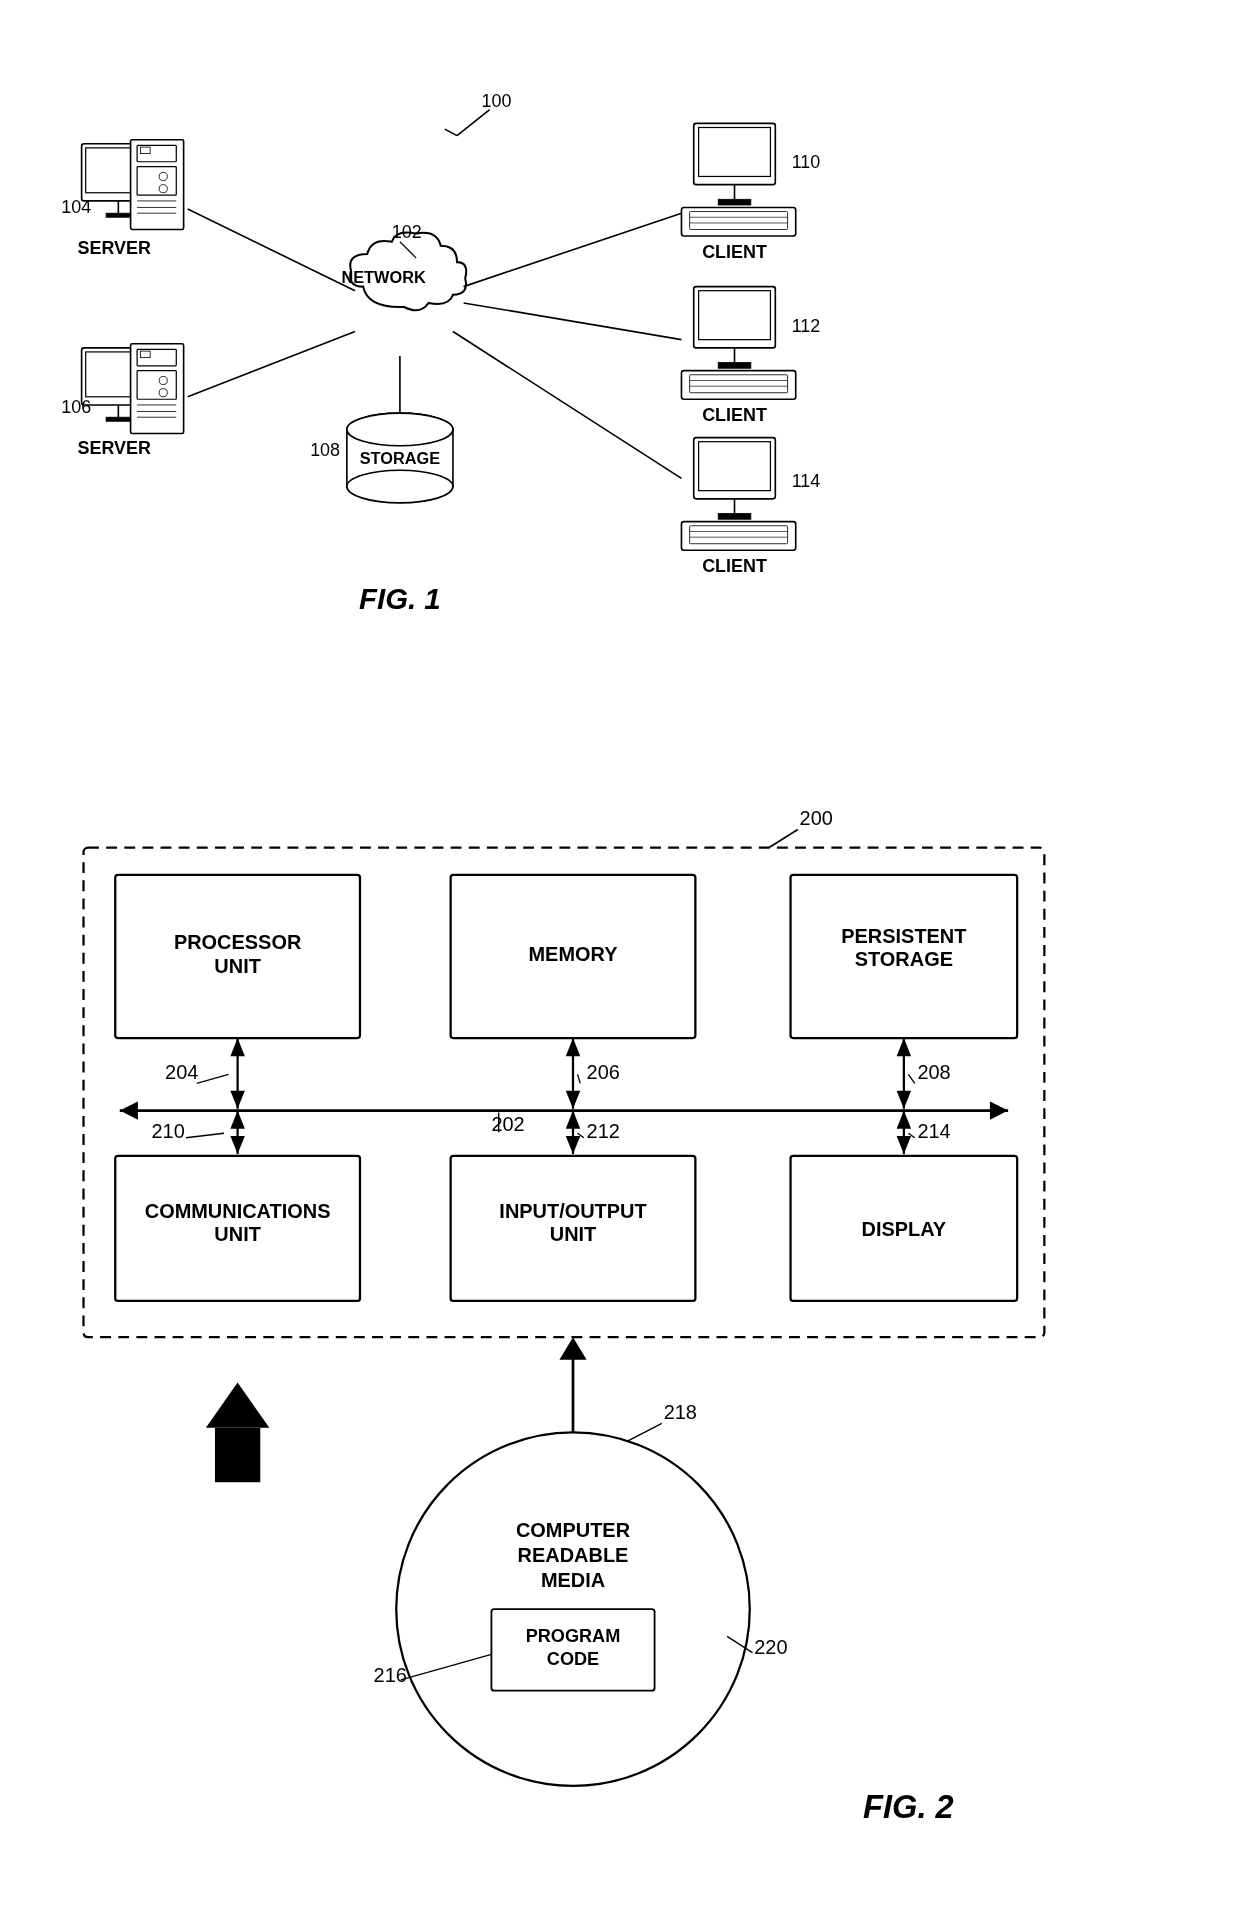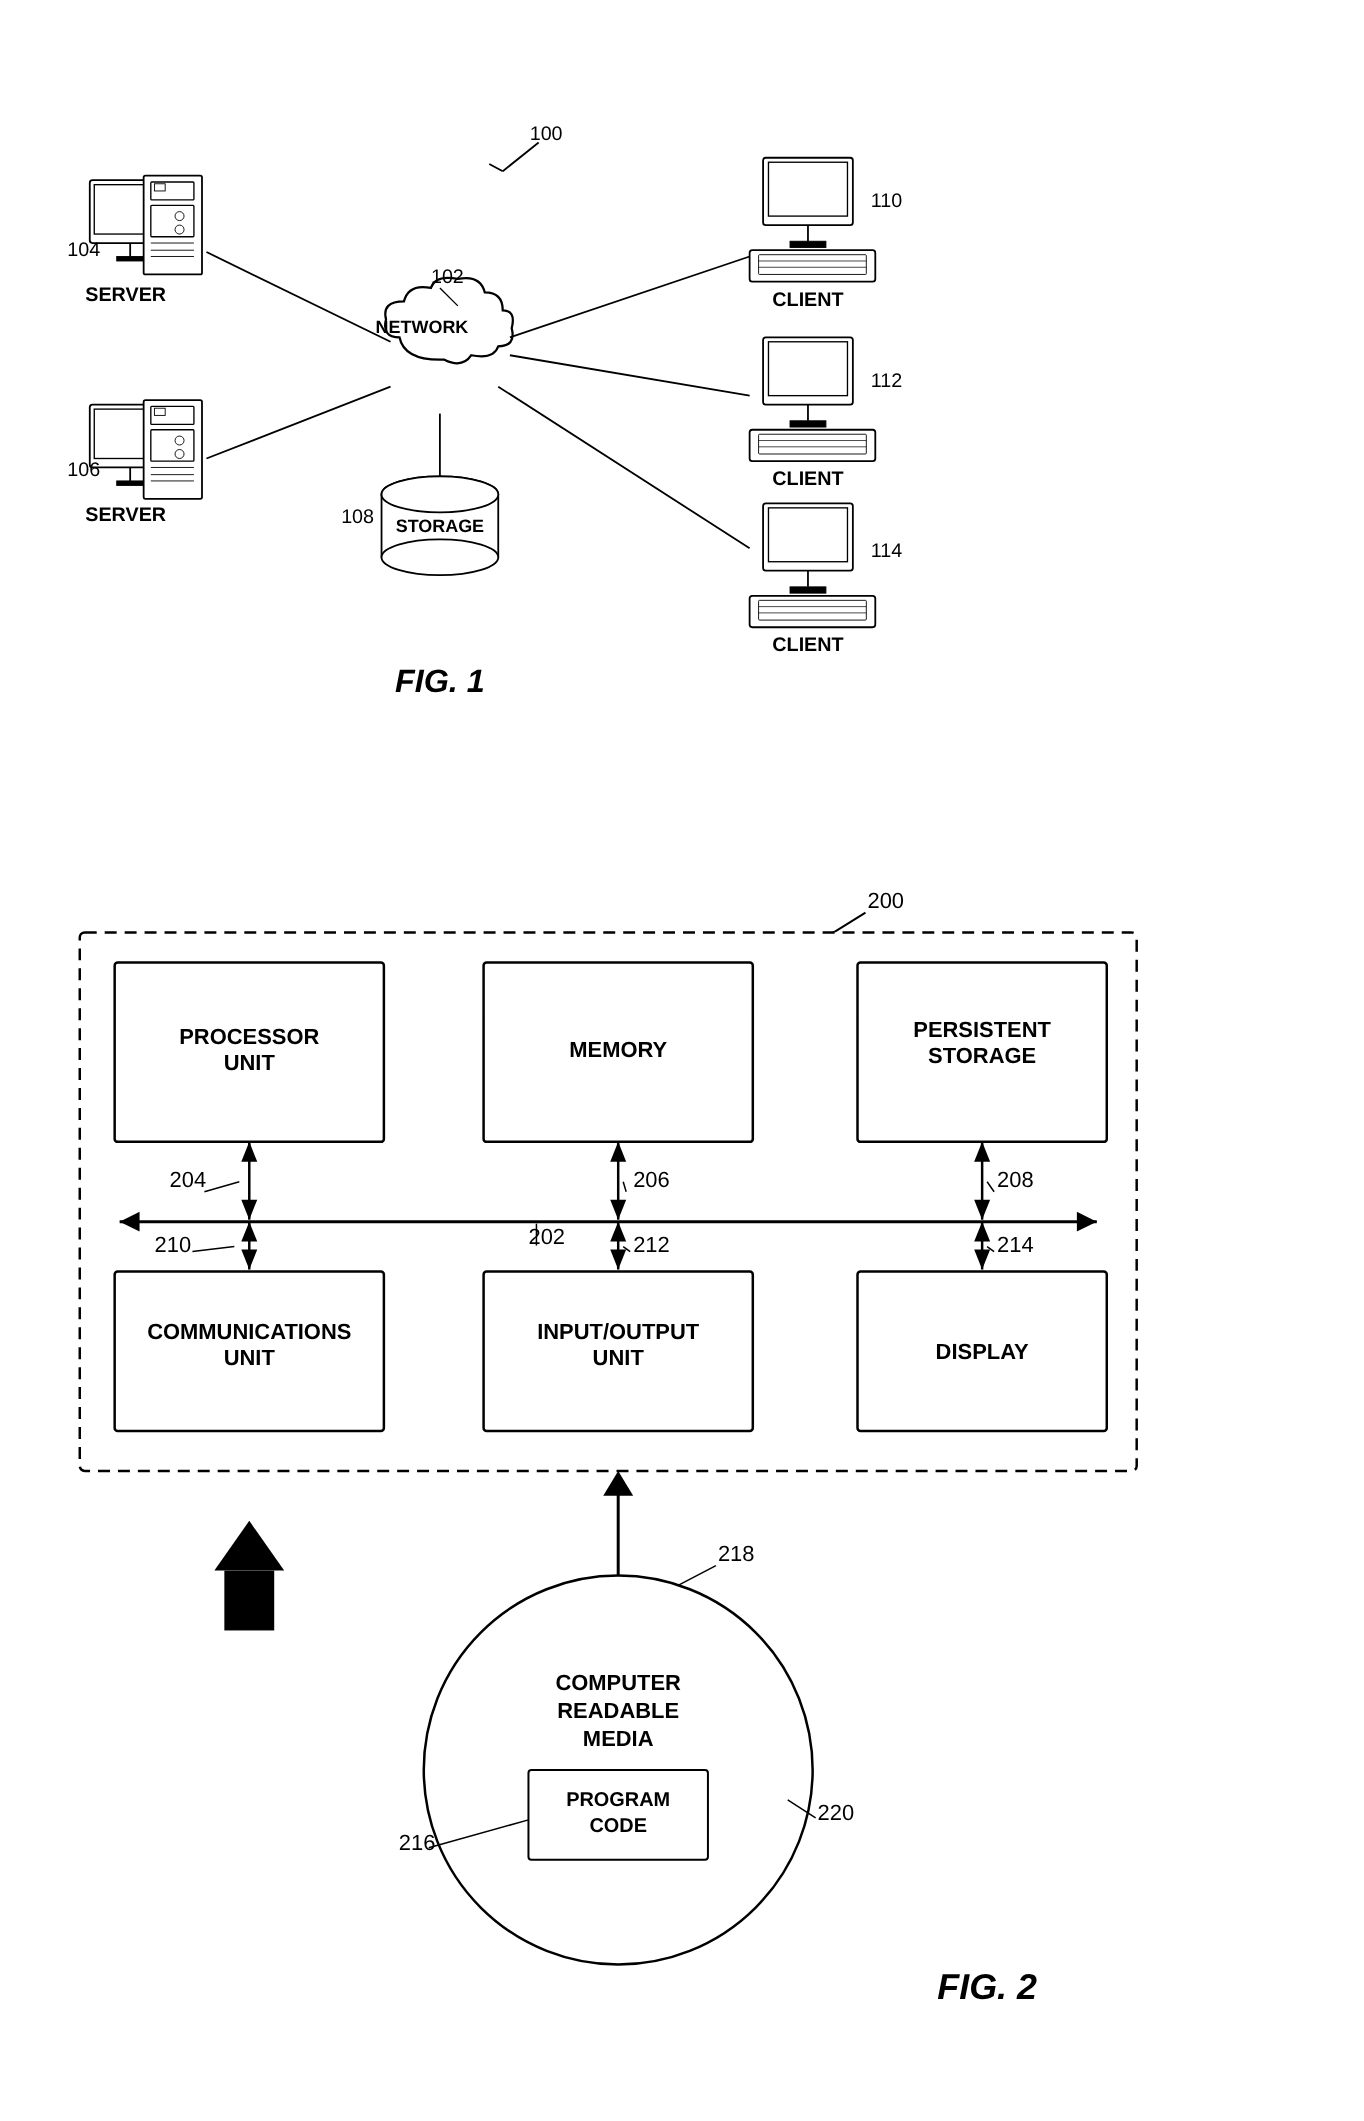--- a/index.html
+++ b/index.html
@@ -8,40 +8,40 @@
       height: 1928px;
       background: #ffffff;
       font-family: Arial, sans-serif;
       position: relative;
       overflow: hidden;
     }
 
     
     .fig1-container {
       position: absolute;
-      top: 36px;
+      top: 16px;
       left: 0;
       width: 1012px;
       height: 680px;
     }
 
     
     .diagram-svg {
       position: absolute;
       top: 0;
       left: 0;
       width: 100%;
       height: 100%;
     }
 
     
     .fig2-container {
       position: absolute;
       top: 720px;
-      left: 0;
+      left: 11px;
       width: 1124px;
       height: 1180px;
     }
   </style>
 </head>
 <body>
 
 <div class="fig1-container">
   <svg class="diagram-svg" viewBox="0 0 1240 680" xmlns="http://www.w3.org/2000/svg">
 

